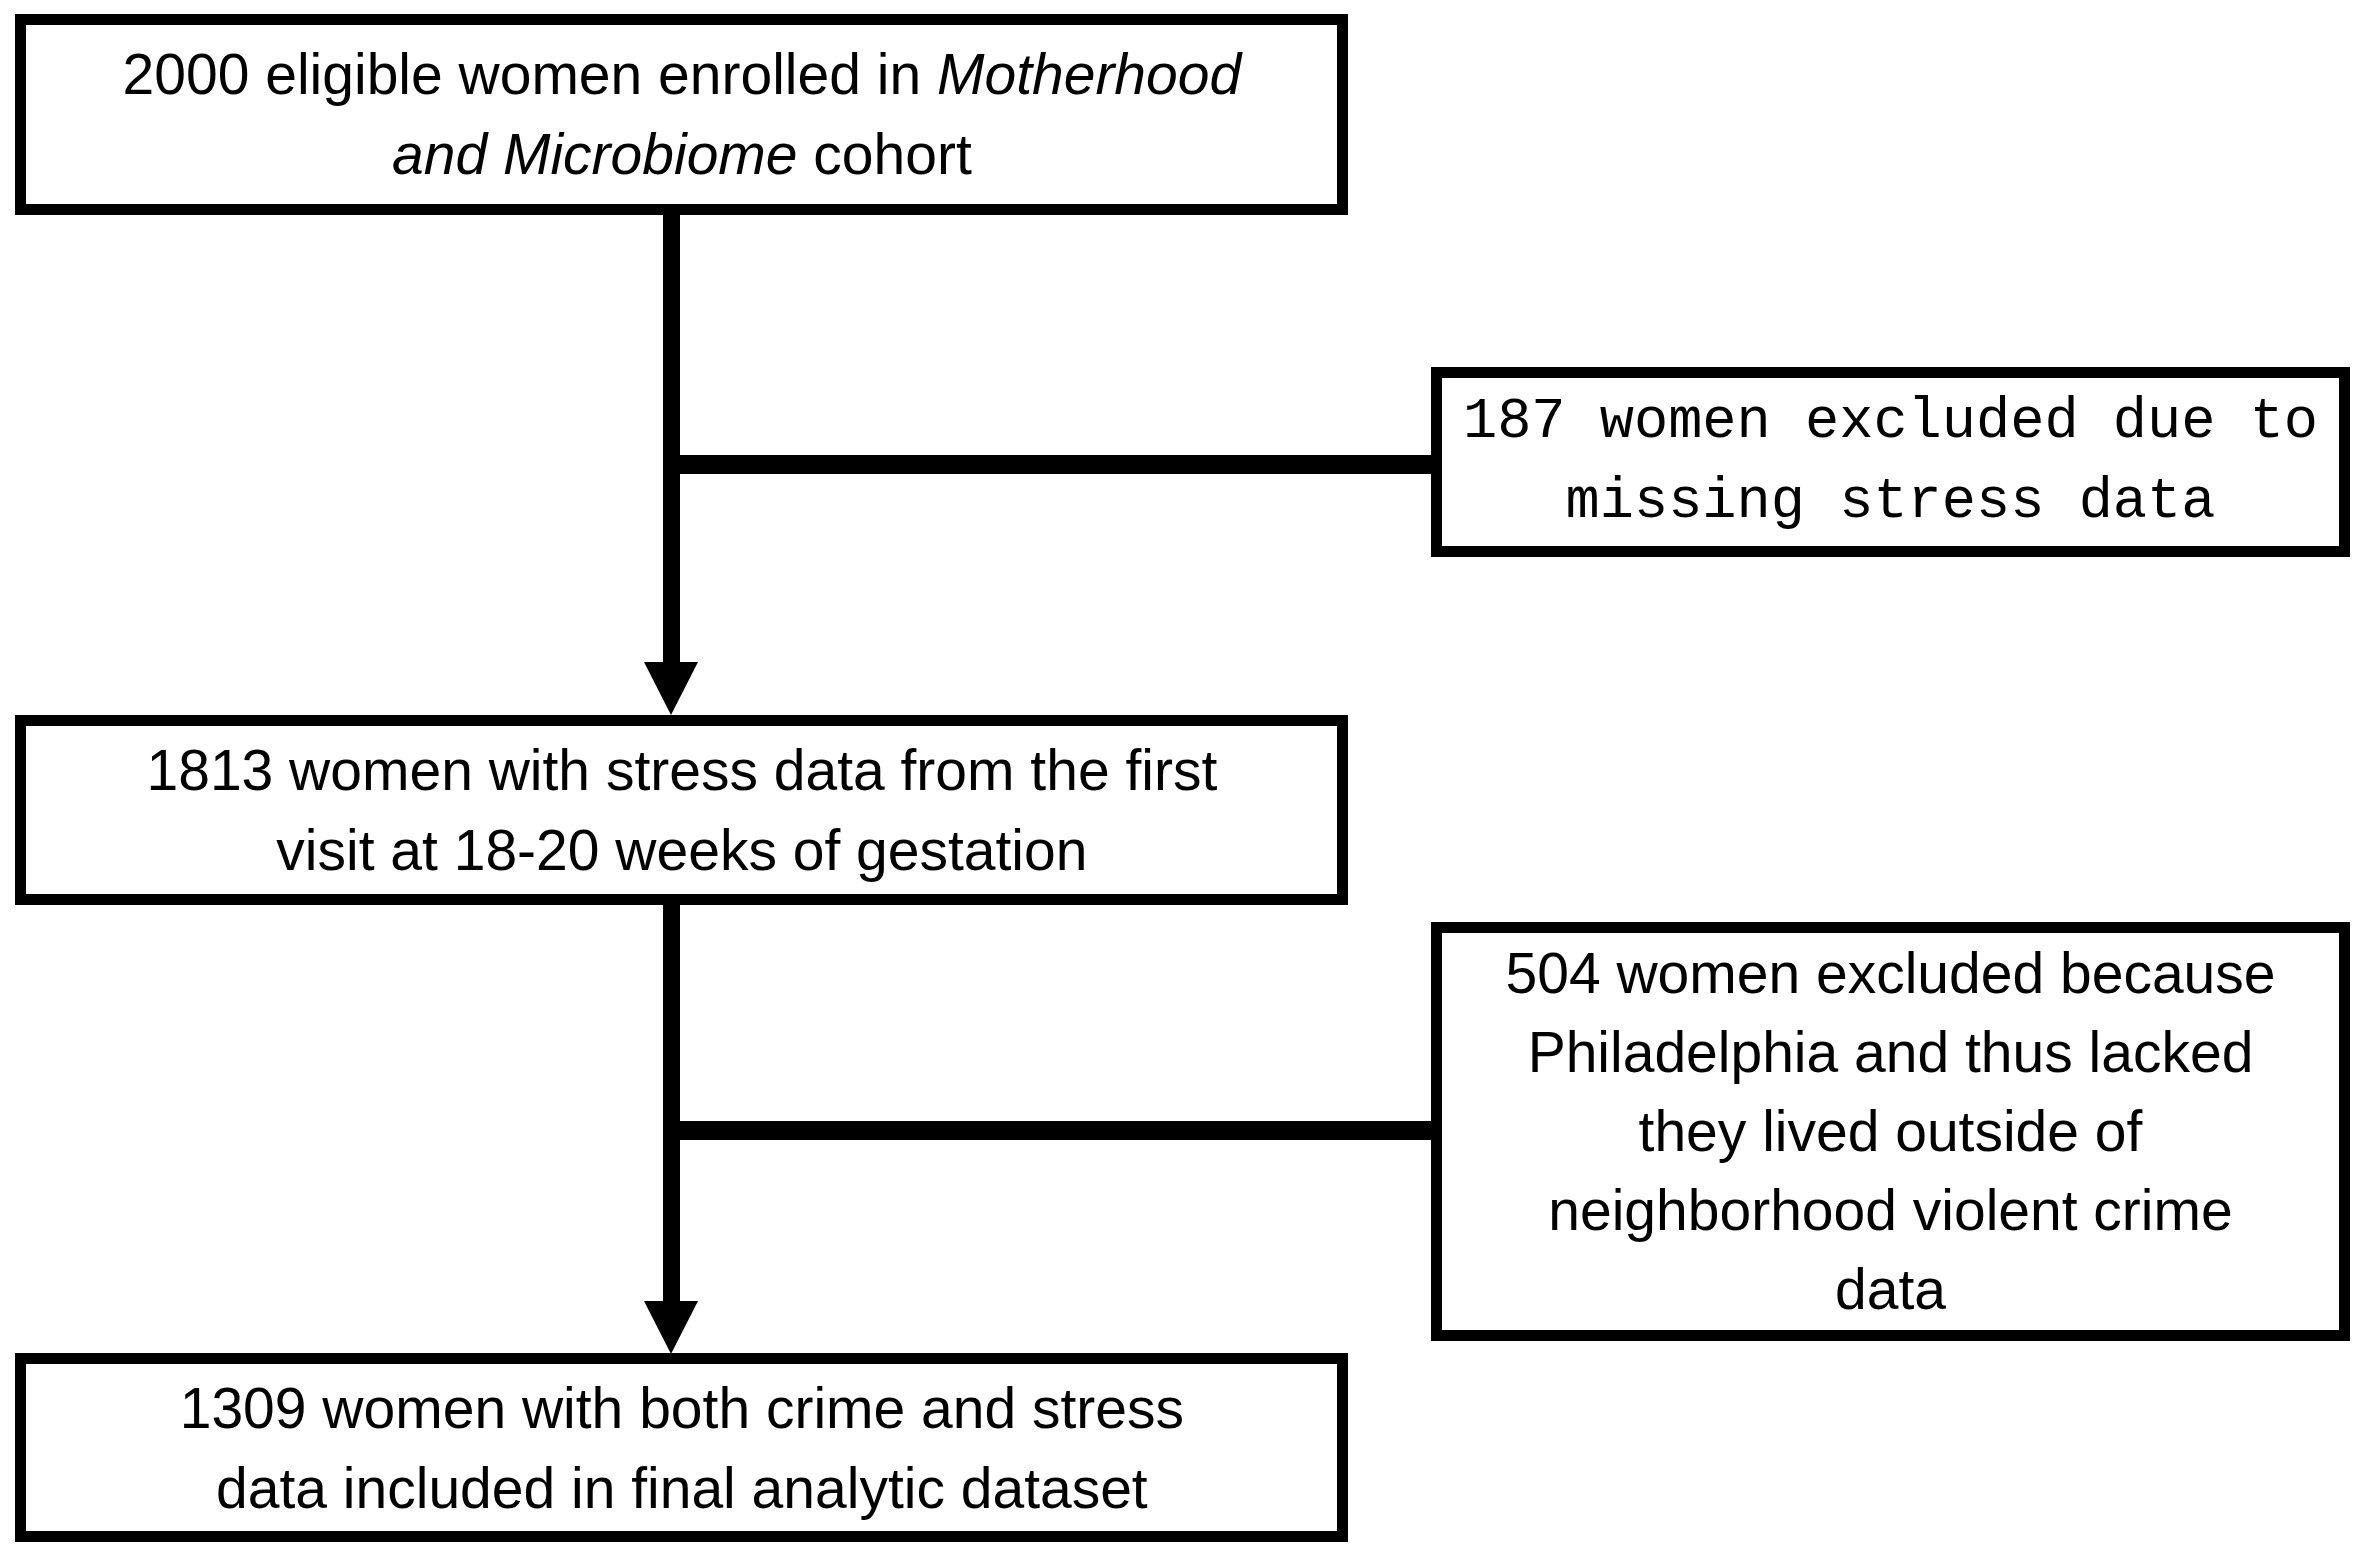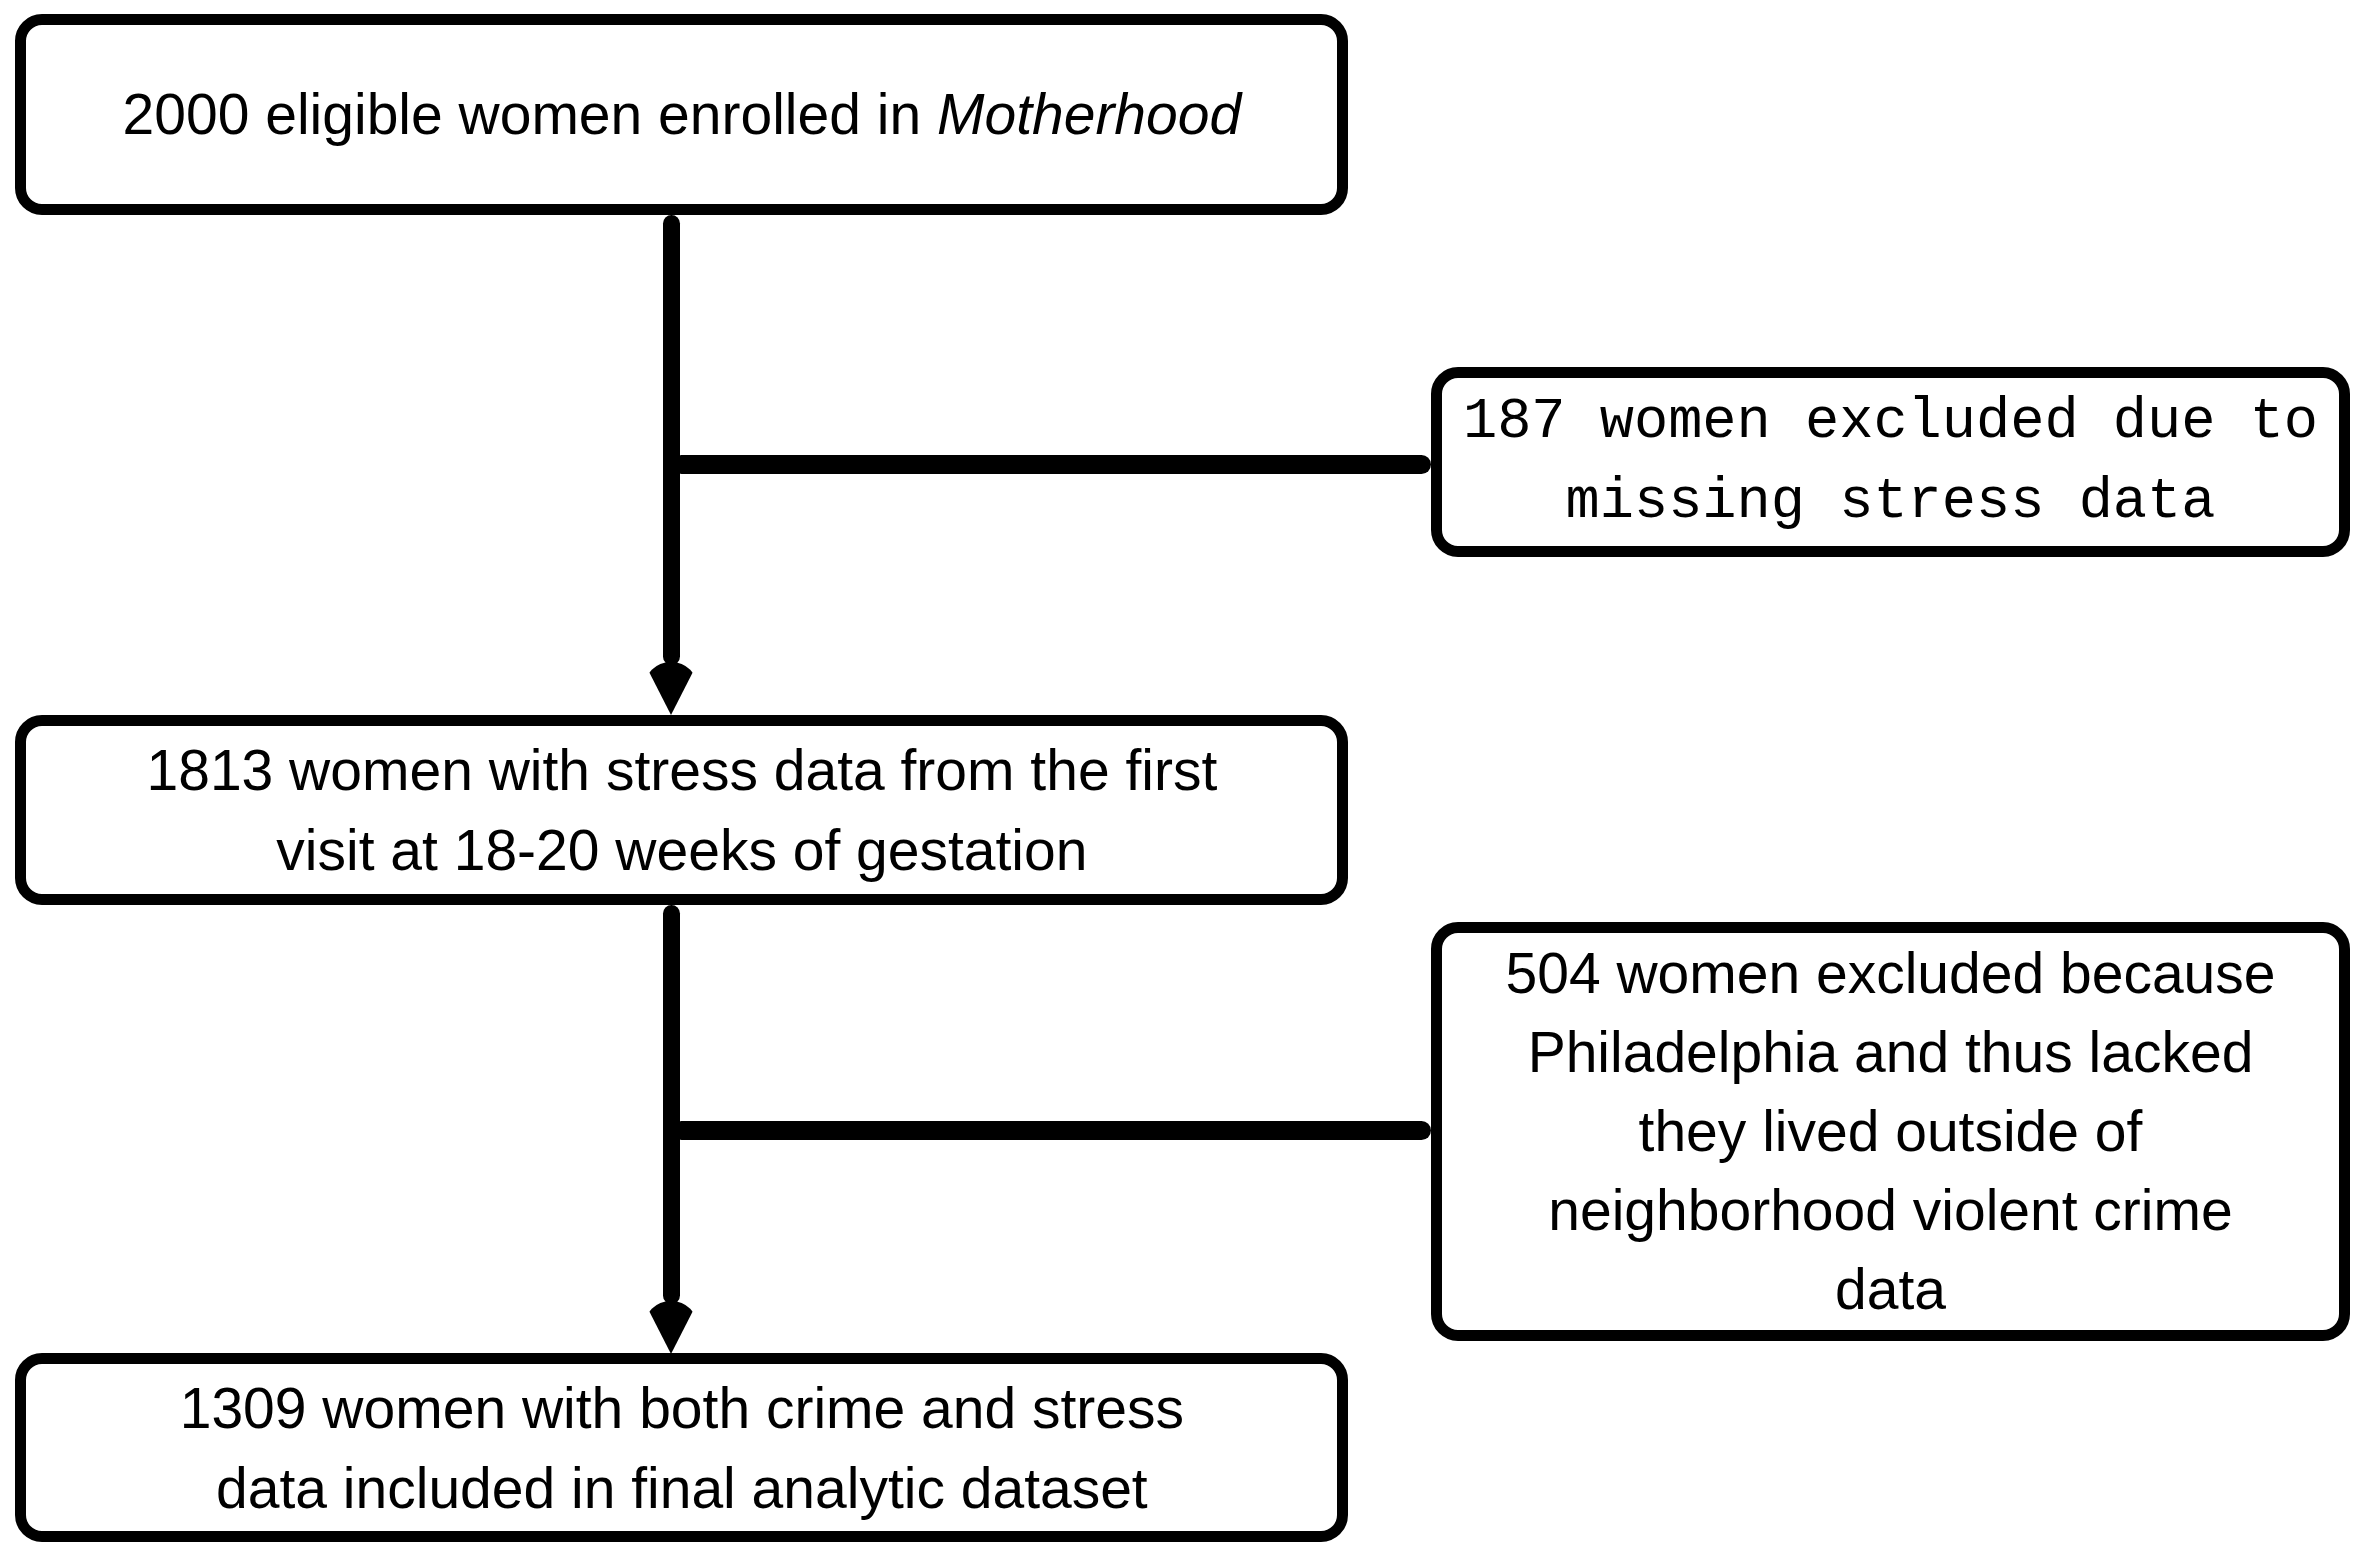--- a/index.html
+++ b/index.html
@@ -1,19 +1,19 @@
 <!DOCTYPE html>
 <html style="--ink: #000000; --paper: #ffffff;font-size:13.7px"><head>
 <meta charset="utf-8">
 <style>
   :root {
     --ink: #000000;
     --paper: #ffffff;
   }
-  * { margin: 0; padding: 0; box-sizing: border-box; border-radius: 27px; }
+  * { margin: 0; padding: 0; box-sizing: border-box; }
   html, body { background: var(--paper); }
   .canvas {
     position: relative;
     width: 2366px;
     height: 1566px;
     background: var(--paper);
     font-family: "Liberation Sans", "DejaVu Sans", sans-serif;
     color: var(--ink);
   }
   .flowbox {
@@ -61,20 +61,21 @@
   .arrowhead-2 { left: 644px; top: 1301px; }
   i { font-style: italic; }
 </style>
 </head>
 <body>
 
 <div class="canvas">
 
   <div class="flowbox box-enrolled">
     <div class="line"><span>2000 eligible women enrolled in </span><i>Motherhood</i></div>
+    <div class="line"><i>and Microbiome</i><span> cohort</span></div>
   </div>
 
   <div class="vline vline-1"></div>
   <div class="hline hline-1"></div>
   <div class="arrowhead arrowhead-1"></div>
 
   <div class="flowbox box-excl-1">
     <div class="line">187 women excluded due to</div>
     <div class="line">missing stress data</div>
   </div>

